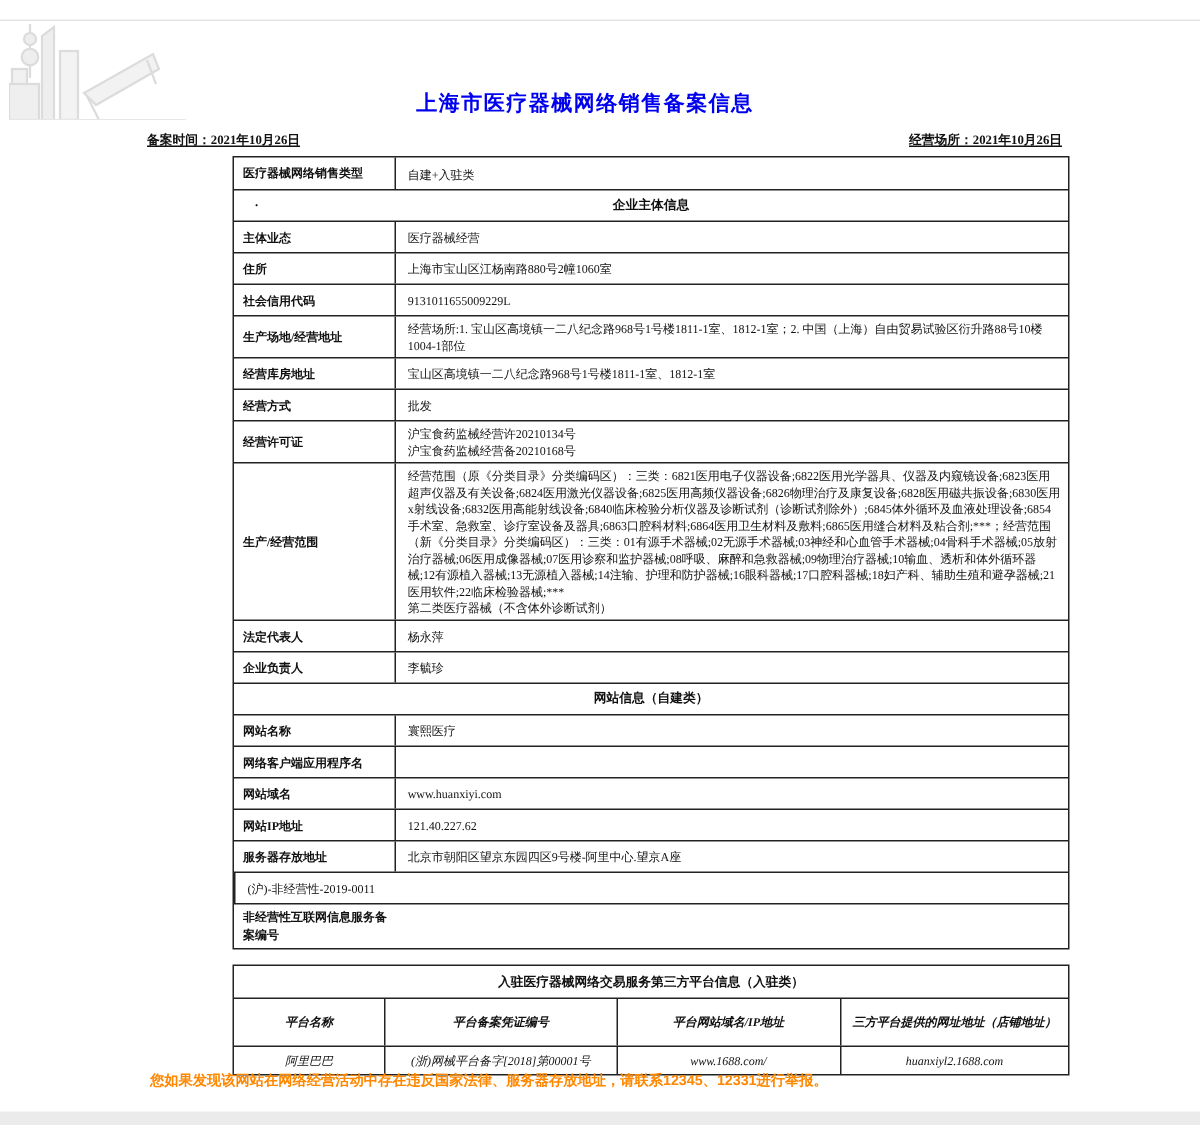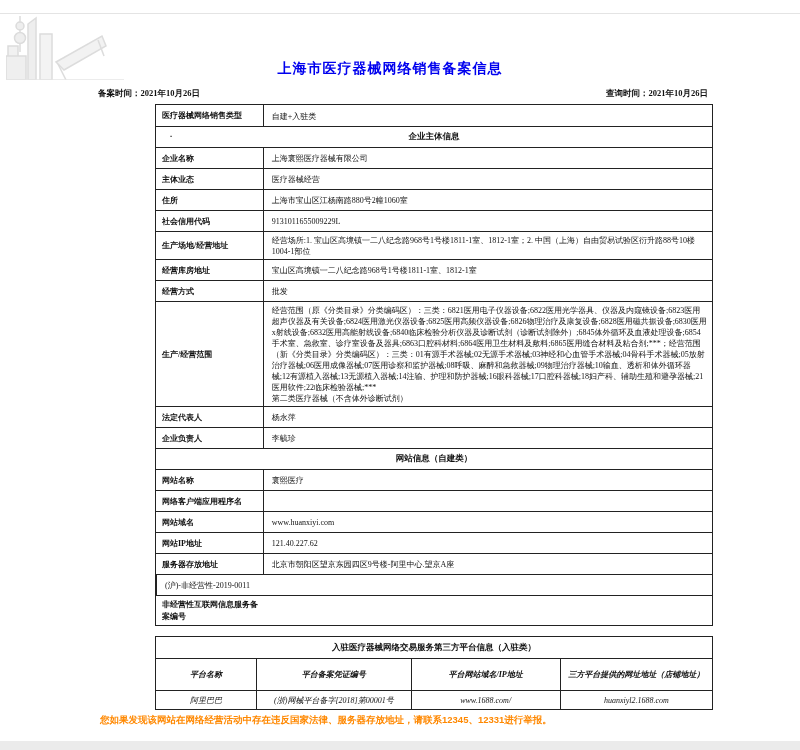--- a/index.html
+++ b/index.html
@@ -5,21 +5,21 @@
   * { margin:0; padding:0; box-sizing:border-box; }
   html,body { width:800px; height:750px; background:#fff; overflow:hidden;
               font-family:"Liberation Serif","DejaVu Serif",serif; color:#111; }
   .page { position:relative; width:800px; height:750px; background:#fff; }
   .top-hairline { position:absolute; top:13px; left:0; width:800px; height:1px; background:#e4e4e4; }
   .watermark { position:absolute; top:12px; left:6px; width:118px; height:68px; opacity:.85; }
   .title { position:absolute; top:60px; left:0; width:780px; text-align:center;
            font-family:"Liberation Sans","DejaVu Sans",sans-serif;
            font-size:14px; font-weight:bold; color:var(--title-color,#0000ee); letter-spacing:1px; }
   .times { position:absolute; top:88px; left:98px; width:610px; display:flex;
-           justify-content:space-between; font-size:8.5px; font-weight:bold; }
+           justify-content:space-between; font-size:8.5px; font-weight:bold;text-decoration:underline; }
   .tables { position:absolute; top:104px; left:115px; width:598px;padding-left:40px; }
   .tbl { border:1px solid var(--border-color,#222); }
   .trow { border-top:1px solid var(--border-color,#222); }
   .tbl .trow:first-child { border-top:none; }
   .trow.field { display:grid; grid-template-columns:19.2% 1fr; min-height:21px; }
   .cell { padding:3px 4px 2px 6px; font-size:8px; line-height:12px; display:flex; flex-direction:column; justify-content:center; }
   .cell.label { font-weight:bold; }
   .cell.value { border-left:1px solid var(--border-color,#222); padding-left:8px; }
   .vline { font-size:8px; line-height:11px; }
   .trow.section { position:relative; min-height:21px; display:flex; align-items:center;
@@ -55,42 +55,36 @@
     <line x1="52" y1="52" x2="60" y2="68"></line>
     <line x1="92" y1="28" x2="98" y2="44"></line>
     <rect x="0" y="44" width="20" height="24" fill="#ededed"></rect>
     <line x1="0" y1="68" x2="118" y2="68" stroke="#e2e2e2"></line>
   </svg>
 
   <h1 class="title">上海市医疗器械网络销售备案信息</h1>
 
   <div class="times">
     <span>备案时间：2021年10月26日</span>
-    <span>查询时间：2021年10月26日</span>
+    <span>经营场所：2021年10月26日</span>
   </div>
 
   <div class="tables">
     <div class="tbl" id="main-table">
         <div class="trow field">
           <div class="cell label">医疗器械网络销售类型</div>
           <div class="cell value">
             <div class="vline">自建+入驻类</div>
           </div>
         </div>
         <div class="trow section">
           <span class="dot">.</span>
           <span class="section-text">企业主体信息</span>
         </div>
         <div class="trow field">
-          <div class="cell label">企业名称</div>
-          <div class="cell value">
-            <div class="vline">上海寰熙医疗器械有限公司</div>
-          </div>
-        </div>
-        <div class="trow field">
           <div class="cell label">主体业态</div>
           <div class="cell value">
             <div class="vline">医疗器械经营</div>
           </div>
         </div>
         <div class="trow field">
           <div class="cell label">住所</div>
           <div class="cell value">
             <div class="vline">上海市宝山区江杨南路880号2幢1060室</div>
           </div>
@@ -110,20 +104,27 @@
         <div class="trow field">
           <div class="cell label">经营库房地址</div>
           <div class="cell value">
             <div class="vline">宝山区高境镇一二八纪念路968号1号楼1811-1室、1812-1室</div>
           </div>
         </div>
         <div class="trow field">
           <div class="cell label">经营方式</div>
           <div class="cell value">
             <div class="vline">批发</div>
+          </div>
+        </div>
+        <div class="trow field">
+          <div class="cell label">经营许可证</div>
+          <div class="cell value">
+            <div class="vline">沪宝食药监械经营许20210134号</div>
+            <div class="vline">沪宝食药监械经营备20210168号</div>
           </div>
         </div>
         <div class="trow field">
           <div class="cell label">生产/经营范围</div>
           <div class="cell value">
             <div class="vline">经营范围（原《分类目录》分类编码区）：三类：6821医用电子仪器设备;6822医用光学器具、仪器及内窥镜设备;6823医用超声仪器及有关设备;6824医用激光仪器设备;6825医用高频仪器设备;6826物理治疗及康复设备;6828医用磁共振设备;6830医用x射线设备;6832医用高能射线设备;6840临床检验分析仪器及诊断试剂（诊断试剂除外）;6845体外循环及血液处理设备;6854手术室、急救室、诊疗室设备及器具;6863口腔科材料;6864医用卫生材料及敷料;6865医用缝合材料及粘合剂;***；经营范围（新《分类目录》分类编码区）：三类：01有源手术器械;02无源手术器械;03神经和心血管手术器械;04骨科手术器械;05放射治疗器械;06医用成像器械;07医用诊察和监护器械;08呼吸、麻醉和急救器械;09物理治疗器械;10输血、透析和体外循环器械;12有源植入器械;13无源植入器械;14注输、护理和防护器械;16眼科器械;17口腔科器械;18妇产科、辅助生殖和避孕器械;21医用软件;22临床检验器械;***</div>
             <div class="vline">第二类医疗器械（不含体外诊断试剂）</div>
           </div>
         </div>
         <div class="trow field">

